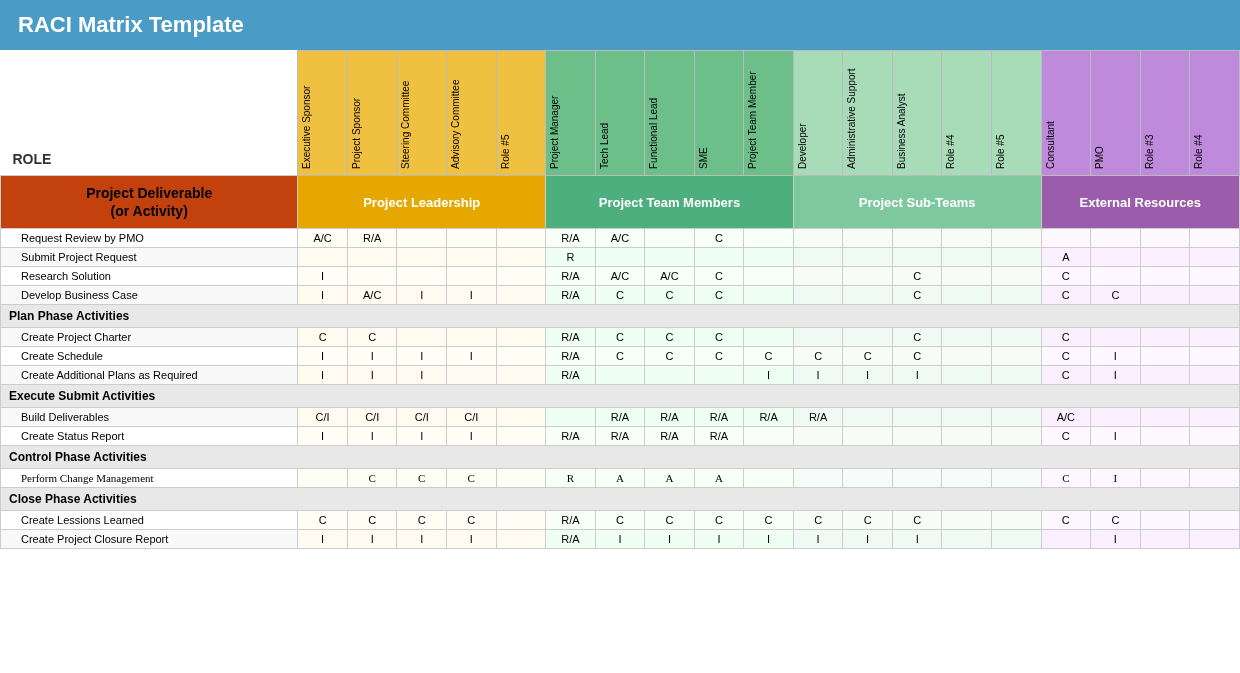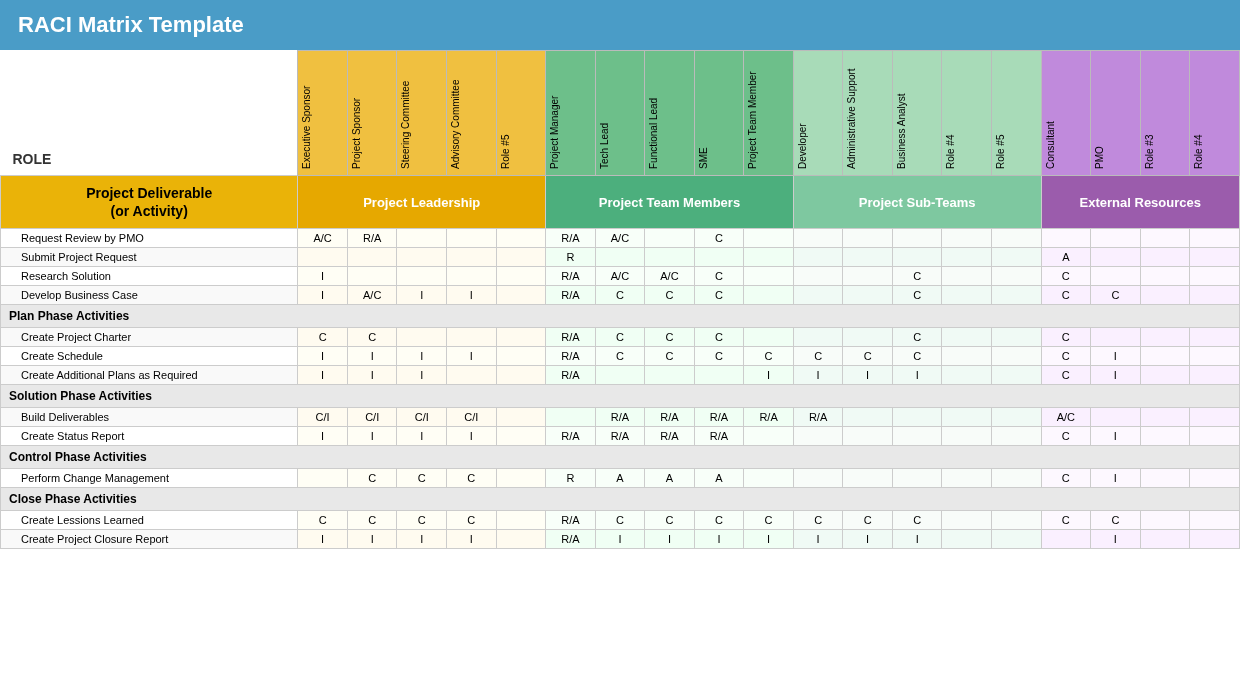--- a/index.html
+++ b/index.html
@@ -44,21 +44,21 @@
     .group-header {
       font-weight: bold;
       font-size: 13px;
       color: white;
       text-align: center;
       padding: 6px 2px;
       vertical-align: middle;
     }
 
     .project-deliverable-cell {
-      background: #eab308;
+      background: #c2410c;
       font-weight: bold;
       font-size: 14px;
       padding: 8px 12px;
       vertical-align: middle;
       line-height: 1.3;
     }
 
     td, th {
       border: 1px solid #ccc;
       text-align: center;
@@ -362,21 +362,21 @@
           <td class="data-val" style="background: rgb(240, 250, 245);">I</td>
           <td class="data-val" style="background: rgb(240, 250, 245);">I</td>
           <td class="data-val" style="background: rgb(240, 250, 245);"></td>
           <td class="data-val" style="background: rgb(240, 250, 245);"></td>
           <td class="data-val" style="background: rgb(250, 240, 255);">C</td>
           <td class="data-val" style="background: rgb(250, 240, 255);">I</td>
           <td class="data-val" style="background: rgb(250, 240, 255);"></td>
           <td class="data-val" style="background: rgb(250, 240, 255);"></td>
         </tr>
         <tr class="phase-row">
-          <td colspan="20" class="phase-header-cell">Solution Phase Activities</td>
+          <td colspan="20" class="phase-header-cell">Execute Submit Activities</td>
         </tr>
         <tr style="background: rgb(249, 249, 249);">
           <td class="activity-cell" style="padding-left: 20px;">Build Deliverables</td>
           <td class="data-val" style="background: rgb(255, 251, 240);">C/I</td>
           <td class="data-val" style="background: rgb(255, 251, 240);">C/I</td>
           <td class="data-val" style="background: rgb(255, 251, 240);">C/I</td>
           <td class="data-val" style="background: rgb(255, 251, 240);">C/I</td>
           <td class="data-val" style="background: rgb(255, 251, 240);"></td>
           <td class="data-val" style="background: rgb(240, 255, 244);"></td>
           <td class="data-val" style="background: rgb(240, 255, 244);">R/A</td>
@@ -411,21 +411,21 @@
           <td class="data-val" style="background: rgb(248, 252, 249);"></td>
           <td class="data-val" style="background: rgb(248, 252, 249);"></td>
           <td class="data-val" style="background: rgb(253, 248, 255);">C</td>
           <td class="data-val" style="background: rgb(253, 248, 255);">I</td>
           <td class="data-val" style="background: rgb(253, 248, 255);"></td>
           <td class="data-val" style="background: rgb(253, 248, 255);"></td>
         </tr>
         <tr class="phase-row">
           <td colspan="20" class="phase-header-cell">Control Phase Activities</td>
         </tr>
-        <tr style="background: #c4b5fd;">
+        <tr style="background: #c4b5fd; font-family: Liberation Serif, serif;">
           <td class="activity-cell" style="padding-left: 20px;">Perform Change Management</td>
           <td class="data-val" style="background: rgb(255, 254, 245);"></td>
           <td class="data-val" style="background: rgb(255, 254, 245);">C</td>
           <td class="data-val" style="background: rgb(255, 254, 245);">C</td>
           <td class="data-val" style="background: rgb(255, 254, 245);">C</td>
           <td class="data-val" style="background: rgb(255, 254, 245);"></td>
           <td class="data-val" style="background: rgb(248, 255, 249);">R</td>
           <td class="data-val" style="background: rgb(248, 255, 249);">A</td>
           <td class="data-val" style="background: rgb(248, 255, 249);">A</td>
           <td class="data-val" style="background: rgb(248, 255, 249);">A</td>

